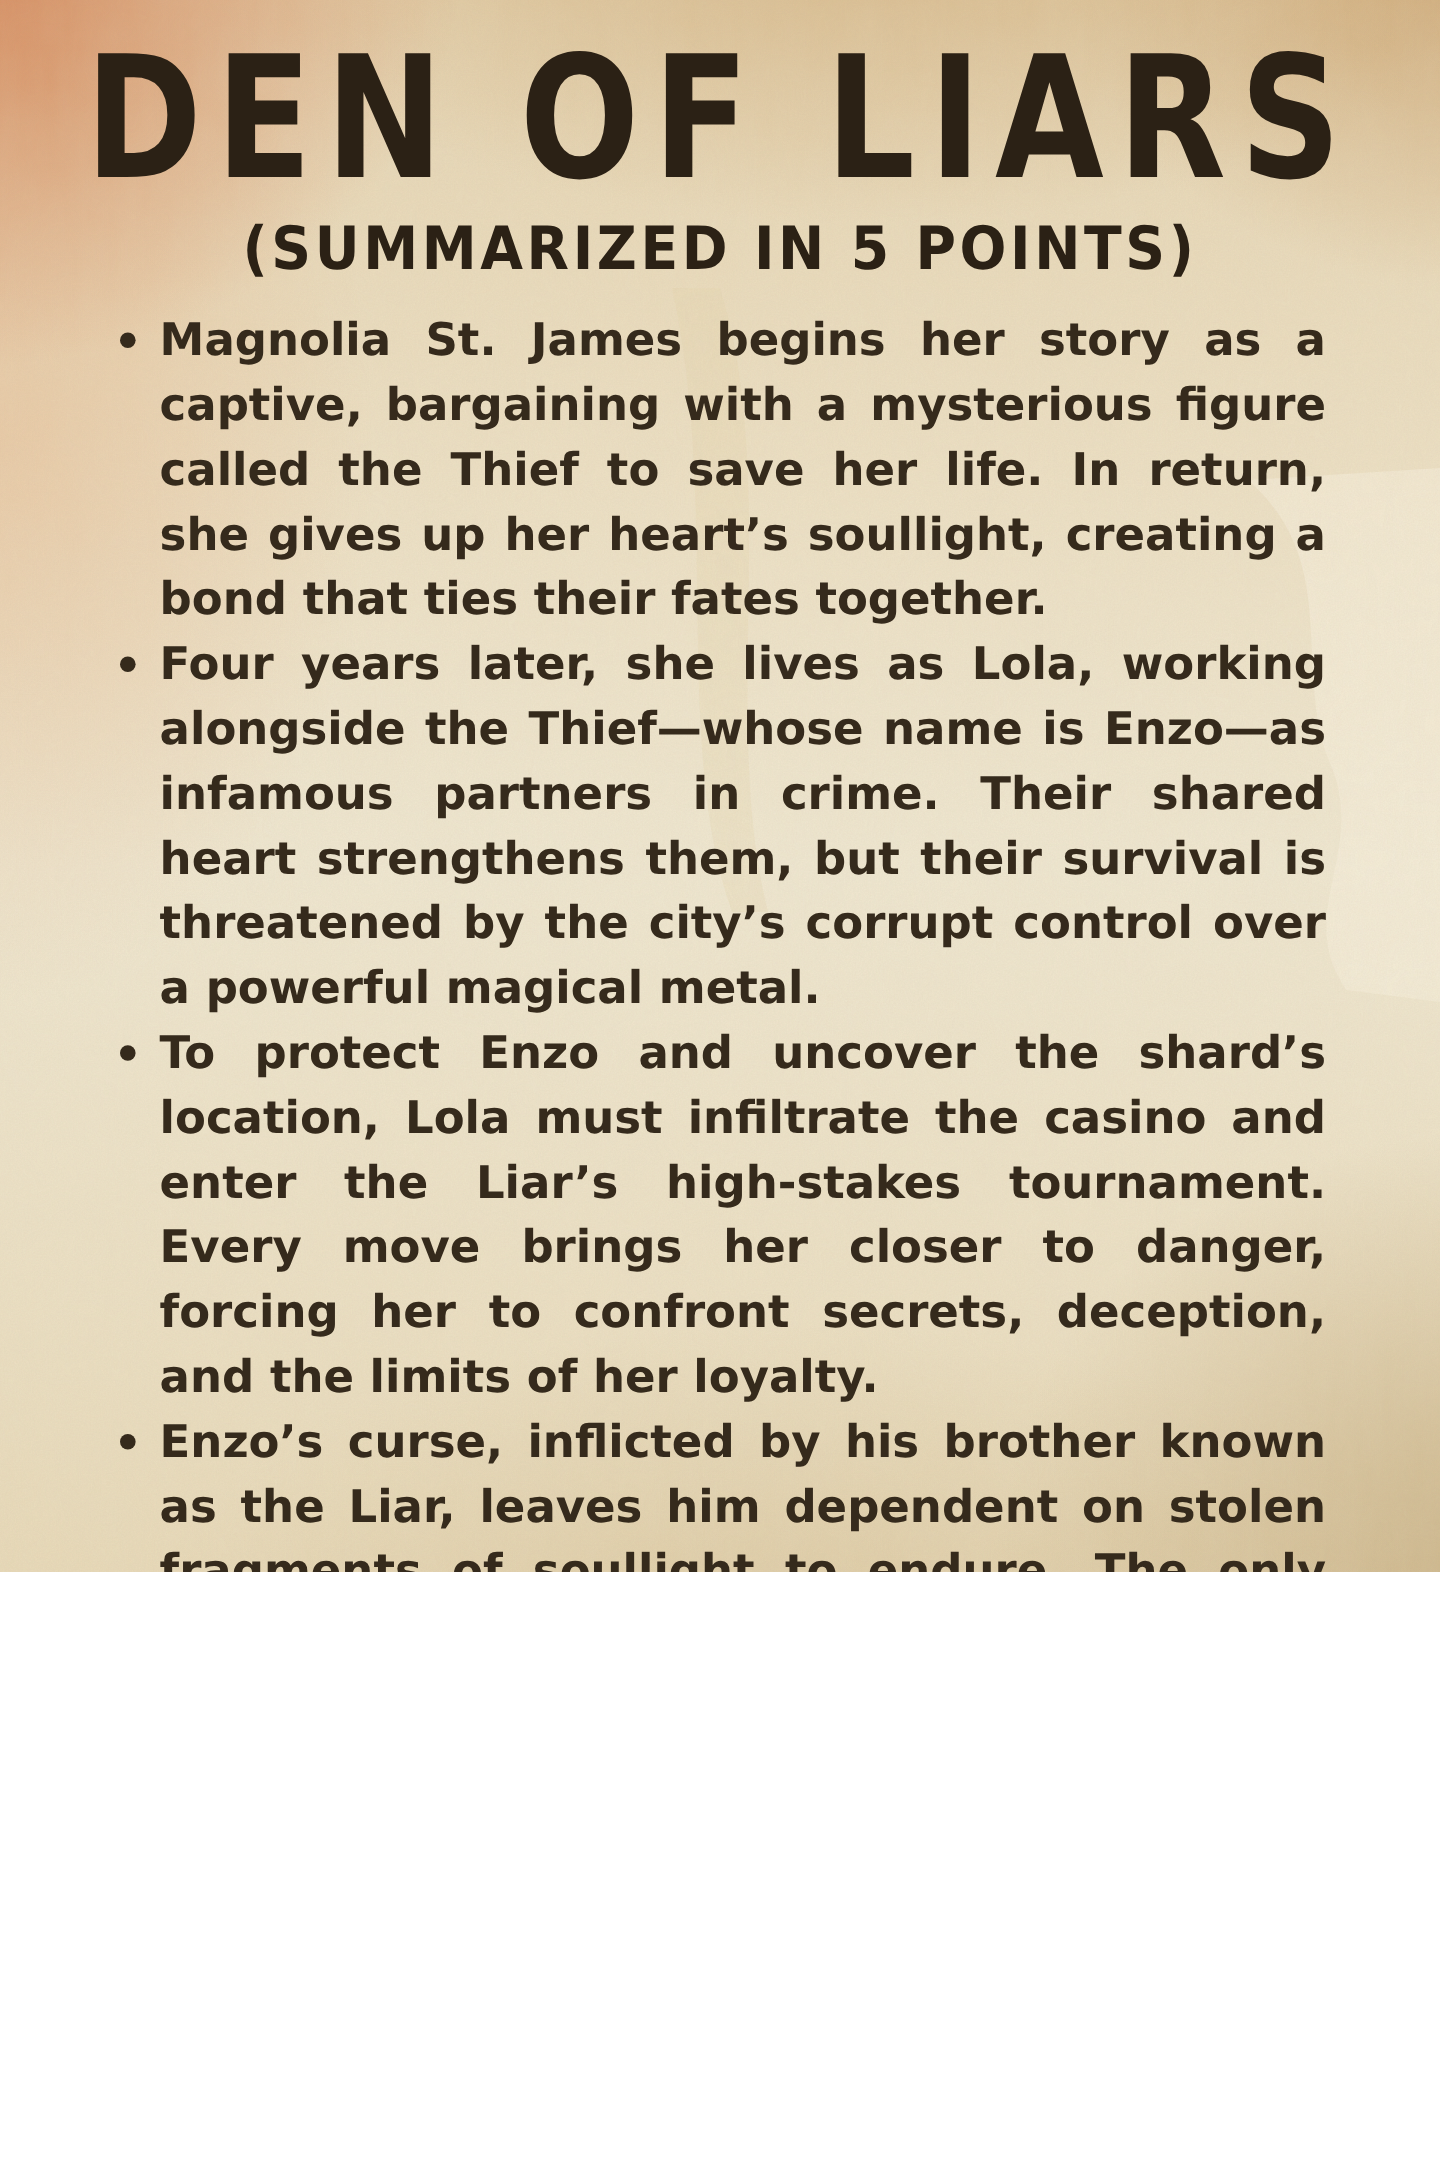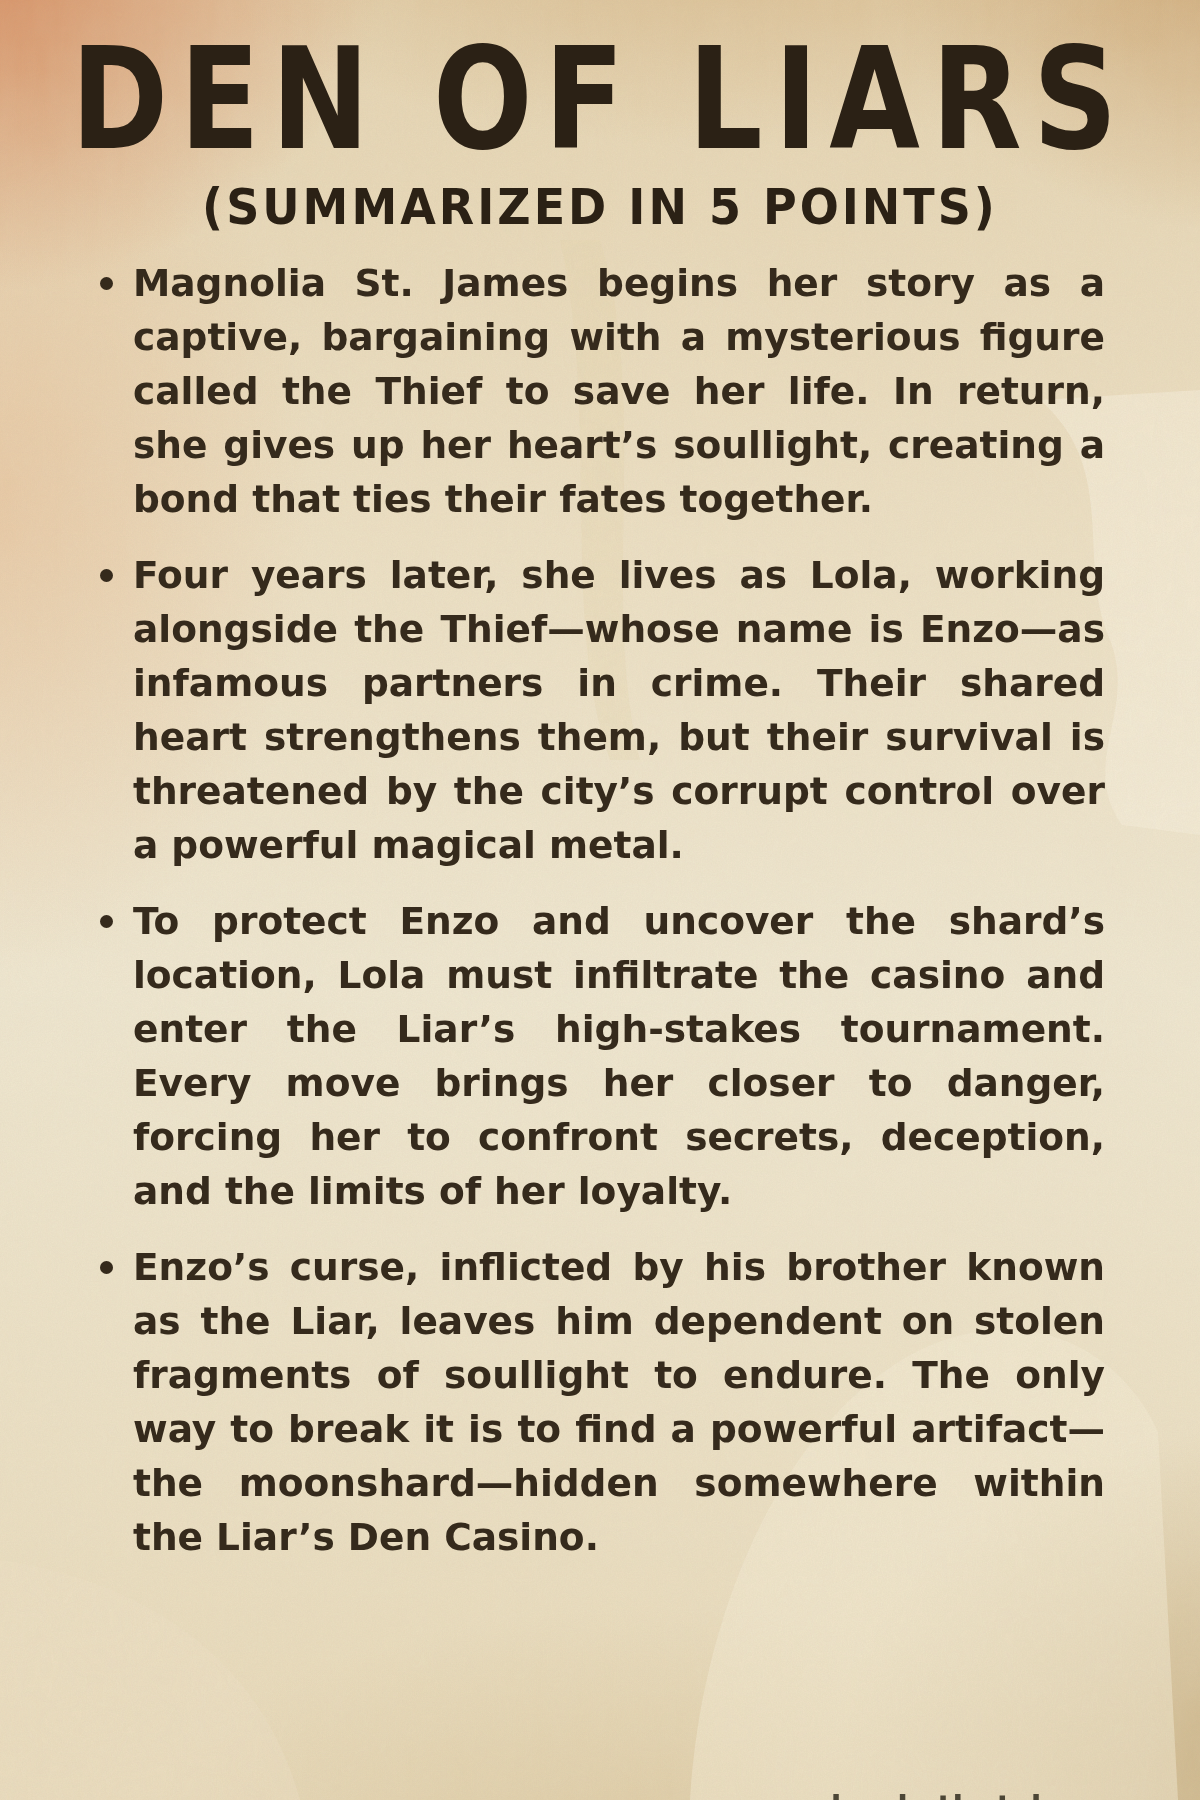--- a/index.html
+++ b/index.html
@@ -5,21 +5,21 @@
   html, body {
     margin: 0;
     padding: 0;
     width: 1200px;
     height: 1800px;
     font-family: "DejaVu Sans", sans-serif;
   }
   .page {
     position: relative;
     width: 1200px;
-    height: 1800px;
+    height: 1310px;
     overflow: hidden;
     background-color: #ecdfc2;
     background-image:
       radial-gradient(ellipse 680px 560px at -3% -3%, rgba(206,103,52,0.78), rgba(206,103,52,0) 62%),
       radial-gradient(ellipse 480px 720px at 0% 28%, rgba(224,152,98,0.32), rgba(224,152,98,0) 65%),
       radial-gradient(ellipse 950px 470px at 60% -8%, rgba(191,138,72,0.48), rgba(191,138,72,0) 62%),
       radial-gradient(ellipse 560px 430px at 103% -2%, rgba(184,126,60,0.52), rgba(184,126,60,0) 62%),
       radial-gradient(ellipse 640px 560px at 103% 99%, rgba(172,139,82,0.5), rgba(172,139,82,0) 63%),
       radial-gradient(ellipse 820px 380px at 55% 103%, rgba(199,172,121,0.33), rgba(199,172,121,0) 65%),
       linear-gradient(180deg, #e5d3af 0%, #ecdfc2 30%, #efe7d0 55%, #ebdfc2 82%, #e7d8b6 100%);
@@ -66,21 +66,20 @@
     list-style: none;
   }
   .point {
     position: relative;
     padding-left: 38px;
     text-align: justify;
     font-size: 37.5px;
     line-height: 54px;
     font-weight: bold;
     color: #352a1c;
-    margin-top: 22px;
   }
   .bullet-dot {
     position: absolute;
     left: 5px;
     top: 21px;
     width: 13px;
     height: 13px;
     border-radius: 50%;
     background: #352a1c;
   }

